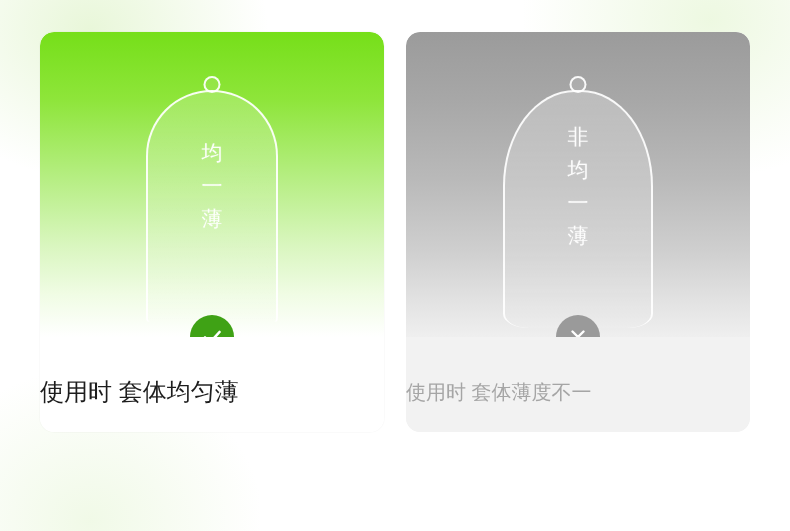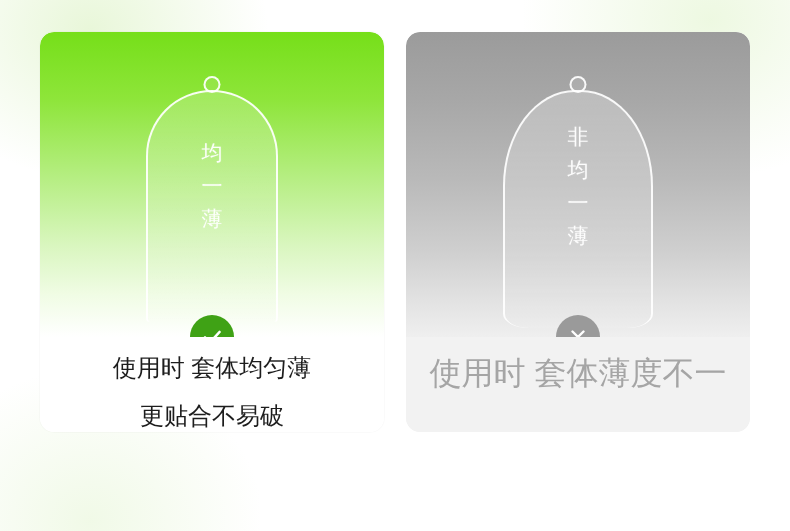--- a/index.html
+++ b/index.html
@@ -157,37 +157,37 @@
   .badge-good { background: #3fa215; }
   .badge-bad { background: #9a9a9a; }
   .badge svg { display: block; }
 
   
   .caption {
     position: relative;
     width: 100%;
     height: 95px;
     display: flex;
-    flex-direction: column;
+    flex-direction: row;
     align-items: center;
-    justify-content: space-between;
+    justify-content: flex-start;
     padding-top: 16px;
     box-sizing: border-box;
     text-align: center;
     line-height: 1.28;
   }
   .caption-good {
     color: #1d1d1d;
     font-size: 24px;
     background: #ffffff;
     border-radius: 0 0 14px 14px;
   }
   .caption-bad {
     color: #a5a5a5;
-    font-size: 32px;
+    font-size: 20px;
     background: #f2f2f2;
     border-radius: 0 0 14px 14px;
   }
   .caption div { white-space: nowrap; }
 </style>
 </head>
 <body>
 
 <div class="page">
   <div class="bg-tint-tl"></div>
@@ -206,21 +206,20 @@
       <div class="badge badge-good">
         <span>
           <svg width="24" height="24" viewBox="0 0 24 24" aria-hidden="true">
             <path d="M5 12.5 L10 17.5 L19.5 7" fill="none" stroke="#ffffff" stroke-width="2.6" stroke-linecap="round" stroke-linejoin="round"></path>
           </svg>
         </span>
       </div>
     </div>
     <div class="caption caption-good">
       <div>使用时 套体均匀薄</div>
-      <div>更贴合不易破</div>
     </div>
   </div>
 
   <div class="card card-bad">
     <div class="img-area img-bad">
       <div class="tip"></div>
       <div class="shape shape-bad"></div>
       <div class="vert-text vert-bad">
         <span>非</span>
         <span>均</span>

